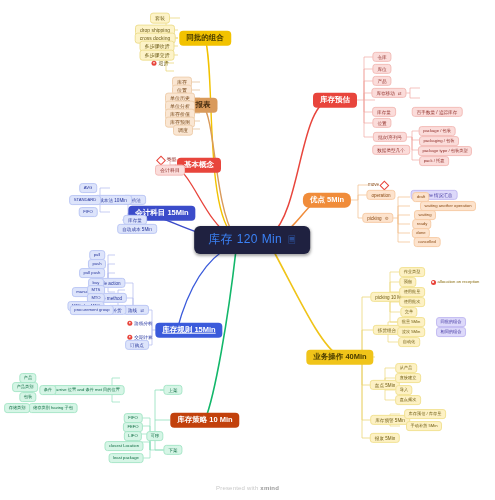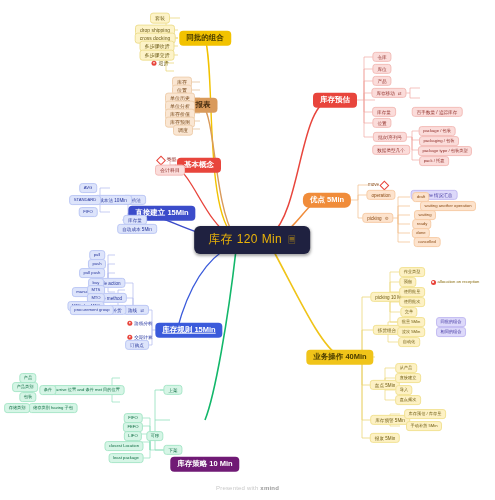--- a/index.html
+++ b/index.html
@@ -2,32 +2,32 @@
 <html><head>
 <meta charset="utf-8">
 <style>
   html,body{margin:0;padding:0;background:#fff;}
   body{width:495px;height:500px;position:relative;overflow:hidden;
        font-family:"Liberation Sans","DejaVu Sans",sans-serif;}
   #canvas{position:absolute;inset:0;width:495px;height:500px;}
   svg.links{position:absolute;left:0;top:0;width:495px;height:500px;pointer-events:none;}
   .node{position:absolute;white-space:nowrap;box-sizing:border-box;
         transform:translate(-50%,-50%);line-height:1.15;}
-  .root{background:#1f2140;color:#eab308;border-radius:6px;padding:7px 14px;
+  .root{background:#1f2140;color:#3b82f6;border-radius:6px;padding:7px 14px;
         font-size:12px;letter-spacing:.4px;box-shadow:0 1px 3px rgba(0,0,0,.35);}
   .main{border-radius:4px;padding:3px 7px;font-size:7.5px;color:#fff;font-weight:bold;}
   .lvl2{border-radius:3px;padding:1.5px 4px;font-size:5px;}
   .lvl3{border-radius:3px;padding:1.5px 4px;font-size:4.6px;}
   .lvl4{border-radius:3px;padding:1.5px 3.5px;font-size:4.2px;}
   
   .c-yellow .main,.m-yellow{background:#f2c200;color:#4a3c00;}
   .m-red{background:#e8453c;}
   .m-orange{background:#f08c3a;border-radius:6px;}
   .m-gold{background:#f0c419;color:#4a3c00;}
-  .m-green{background:#701a75;margin-top:44px;}
+  .m-green{background:#c2410c;}
   .m-blue{background:#3b5bdb;text-decoration:underline;}
   .m-indigo{background:#3b4cca;}
   .m-brown{background:#d99a5b;color:#4a2f12;}
   .t-yellow{background:#fdf3c8;color:#6b5a12;border:.5px solid #eedf92;}
   .t-red{background:#fbdcda;color:#8d2b26;border:.5px solid #f3bdb9;}
   .t-orange{background:#fde3cd;color:#8a4a14;border:.5px solid #f7cda8;}
   .t-gold{background:#fdf1c4;color:#6d5a10;border:.5px solid #f2e294;}
   .t-green{background:#d6f5e6;color:#0c6b41;border:.5px solid #a9e7c9;}
   .t-blue{background:#dde4fb;color:#27369c;border:.5px solid #bcc8f5;}
   .t-brown{background:#fae6d2;color:#7a4b1c;border:.5px solid #efcfae;}
@@ -115,21 +115,21 @@
   <div class="node lvl2 t-brown" style="left:180px;top:122px"><span>库存预测</span></div>
   <div class="node lvl2 t-brown" style="left:183px;top:130px"><span>调度</span></div>
 
   <div class="node main m-red" style="left:199px;top:165px"><span>基本概念</span></div>
   <div class="node lvl2 bare dotnode" style="left:167px;top:160px">
       <span class="diamond"></span>
       <span style="font-size:5px;color:#8d2b26">类型</span>
     </div>
   <div class="node lvl2 t-red" style="left:170px;top:170px"><span>会计科目</span></div>
 
-  <div class="node main m-indigo" style="left:162px;top:213px"><span>直接建立 15Min</span></div>
+  <div class="node main m-indigo" style="left:162px;top:213px"><span>会计科目 15Min</span></div>
   <div class="node lvl3 t-blue" style="left:134px;top:200px"><span>计价法</span></div>
   <div class="node lvl3 t-blue" style="left:135px;top:220px"><span>库存量</span></div>
   <div class="node lvl3 t-blue" style="left:137px;top:229px"><span>自动成本 5Min</span></div>
   <div class="node lvl3 t-blue" style="left:113px;top:200px"><span>成本法 10Min</span></div>
   <div class="node lvl4 t-blue" style="left:88px;top:188px"><span>AVG</span></div>
   <div class="node lvl4 t-blue" style="left:85px;top:200px"><span>STANDARD</span></div>
   <div class="node lvl4 t-blue" style="left:88px;top:212px"><span>FIFO</span></div>
 
   <div class="node main m-blue" style="left:189px;top:330px"><span>库存规则 15Min</span></div>
   <div class="node lvl3 t-blue" style="left:136px;top:310px"><span>路线</span><span class="ic">⇄</span></div>

